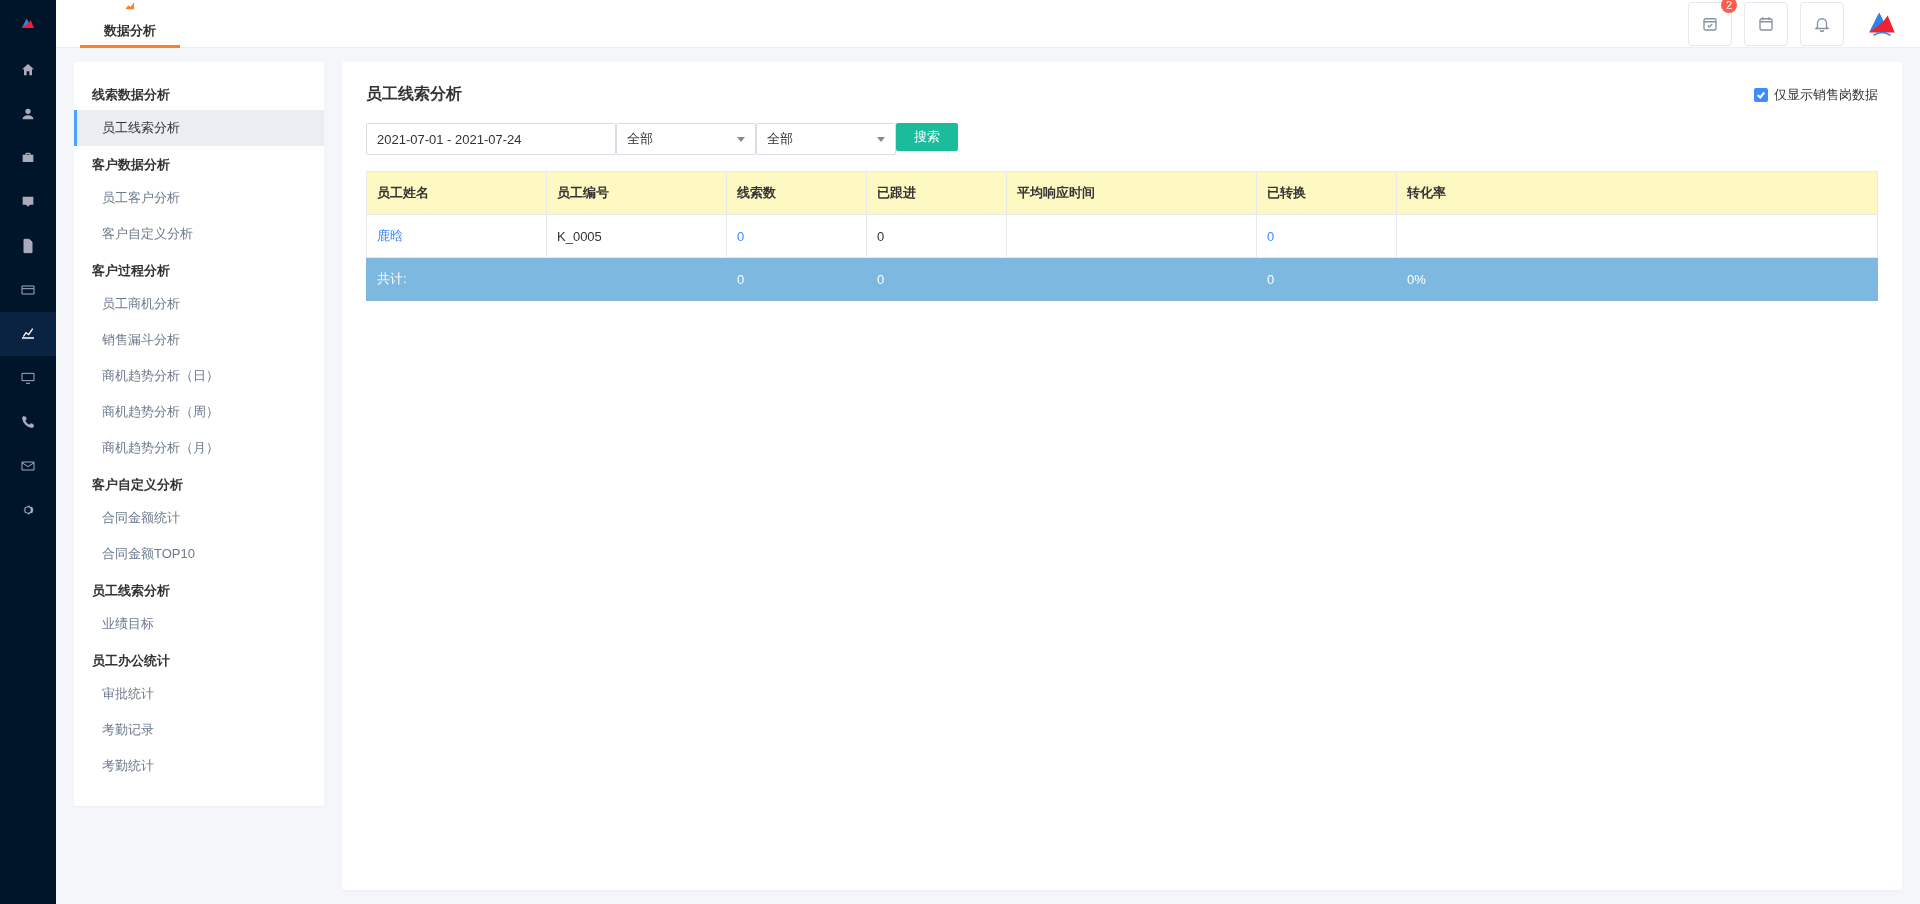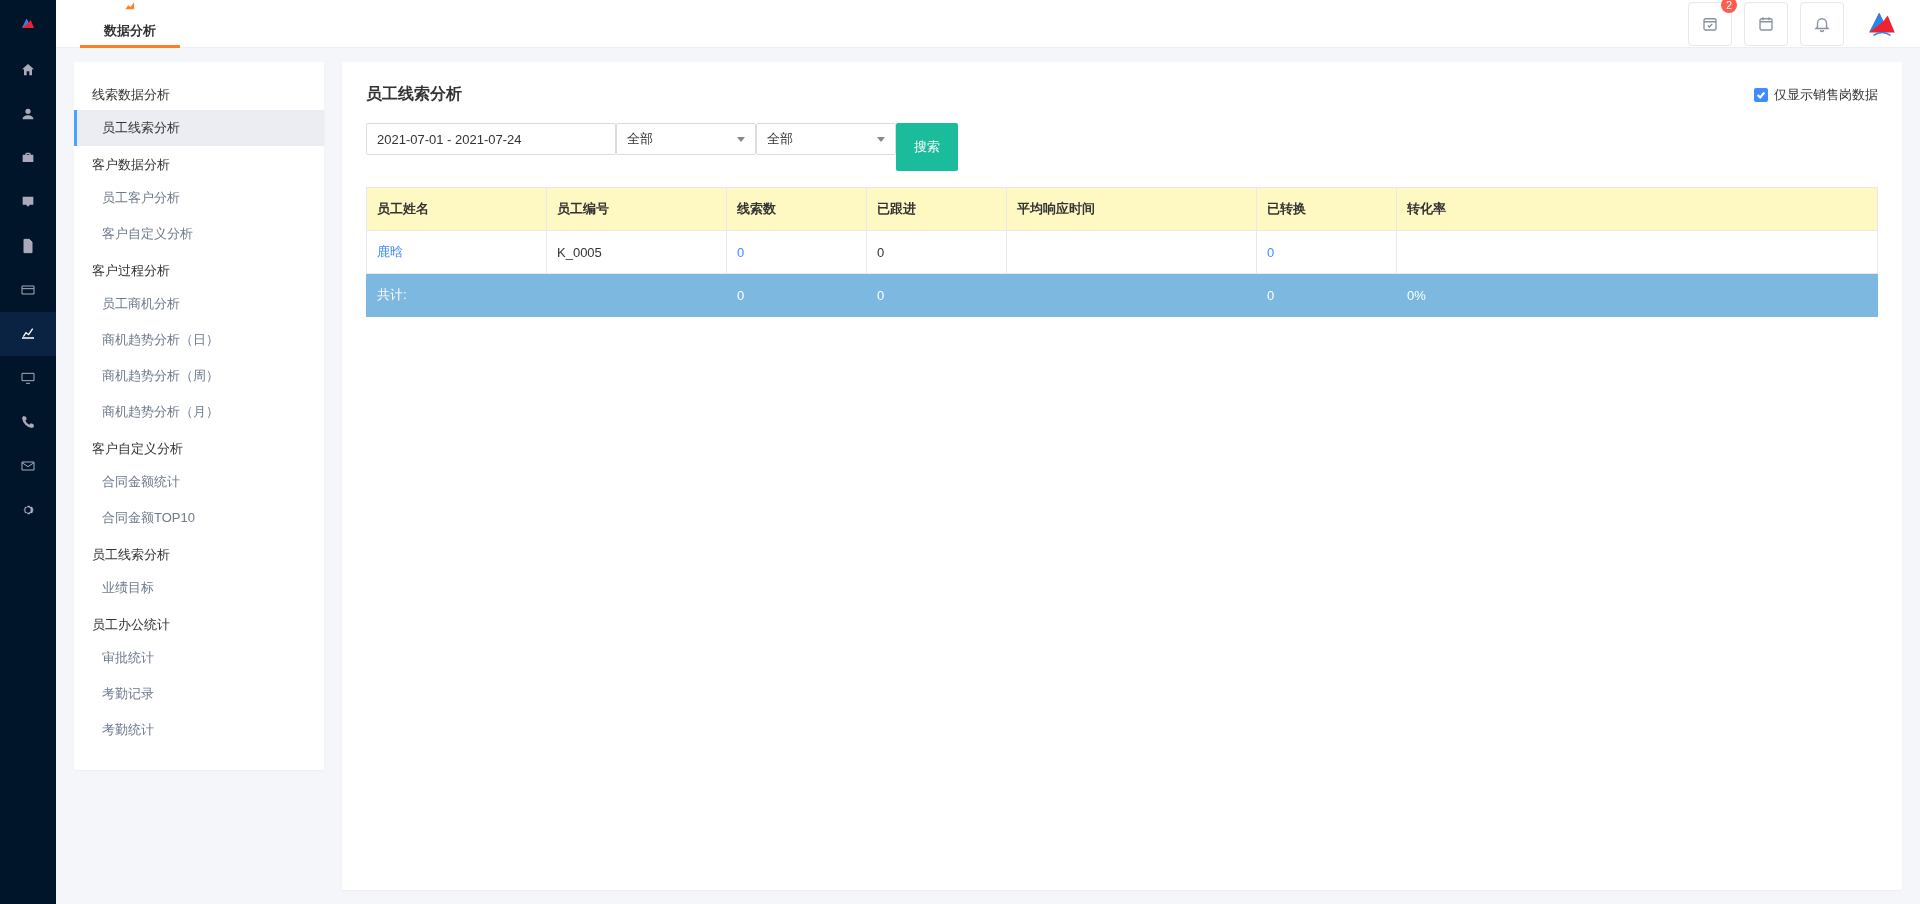--- a/index.html
+++ b/index.html
@@ -20,38 +20,38 @@
 .topbar .tab svg { width: 16px; height: 14px; fill: #ff7f27; }
 .topbar .spacer { flex: 1; }
 .topbar .ico { position: relative; width: 44px; height: 44px; border: 1px solid #e7e7ef; border-radius: 4px; display: flex; align-items: center; justify-content: center; color: #8892a0; margin-left: 12px; }
 .topbar .ico svg { width: 18px; height: 18px; fill: none; stroke: currentColor; stroke-width: 1.8; }
 .topbar .badge { position: absolute; top: -6px; right: -6px; background: #ff5c4d; color: #fff; font-size: 11px; line-height: 16px; min-width: 16px; text-align: center; border-radius: 8px; padding: 0 3px; }
 .avatar { width: 40px; height: 40px; margin-left: 18px; border-radius: 4px; display: flex; align-items: center; justify-content: center; }
 
 
 .content { flex: 1; display: flex; gap: 18px; padding: 14px 18px; overflow: auto; }
 .side-panel { width: 250px; background: #fff; border-radius: 2px; padding: 14px 0 22px; height: fit-content; box-shadow: 0 1px 2px rgba(0,0,0,.04); }
-.grp-title { padding: 10px 18px 6px; font-size: 13px; color: #333; font-weight: 400; }
+.grp-title { padding: 10px 18px 6px; font-size: 13px; color: #333; font-weight: 700; }
 .grp-item { display: block; padding: 9px 18px 9px 28px; color: #6d7a8c; font-size: 13px; text-decoration: none; cursor: pointer; }
 .grp-item.active { background: #ecedf2; border-left: 3px solid #4aa3ff; padding-left: 25px; color: #333; }
 
 .panel { flex: 1; background: #fff; border-radius: 2px; padding: 22px 24px; box-shadow: 0 1px 2px rgba(0,0,0,.04); }
 .panel-head { display: flex; align-items: center; margin-bottom: 18px; }
 .panel-title { font-size: 16px; font-weight: 600; color: #333; }
 .panel-head .spacer { flex: 1; }
 .chk { display: flex; align-items: center; gap: 6px; color: #333; font-size: 13px; }
 .chk .box { width: 14px; height: 14px; background: #3f8cff; border-radius: 2px; display: flex; align-items: center; justify-content: center; }
 .chk .box svg { width: 10px; height: 10px; stroke: #fff; stroke-width: 2.5; fill: none; }
 
 .filters { display: flex; margin-bottom: 16px; }
 .inp, .sel { height: 32px; border: 1px solid #d9dde3; border-radius: 2px; padding: 0 10px; display: flex; align-items: center; background: #fff; color: #333; font-size: 13px; }
 .inp { width: 250px; }
 .sel { width: 140px; justify-content: space-between; }
 .sel .caret { border-left: 4px solid transparent; border-right: 4px solid transparent; border-top: 5px solid #888; }
-.btn { height: 48px; padding: 0 18px; background: #1bbc9b; color: #fff; border: none; border-radius: 2px; cursor: pointer; font-size: 13px; }
+.btn { height: 28px; padding: 0 18px; background: #1bbc9b; color: #fff; border: none; border-radius: 2px; cursor: pointer; font-size: 13px; }
 
 table { width: 100%; border-collapse: collapse; font-size: 13px; }
 th, td { text-align: left; padding: 12px 10px; border: 1px solid #e7e9ee; }
 th { color: #333; font-weight: 600; background: #fef9c3; }
 td { color: #333; }
 td a, .linkish { color: #3f8cff; text-decoration: none; }
 tfoot td { background: #7db8e0; color: #fff; border-color: #7db8e0; font-weight: 500; }
 
 .col-name { width: 180px; }
 .col-code { width: 180px; }
@@ -169,20 +169,21 @@
     <div class="content">
 
       <aside class="side-panel" id="side-panel">
           <div class="grp-title">线索数据分析</div>
           <a class="grp-item active">员工线索分析</a>
           <div class="grp-title">客户数据分析</div>
           <a class="grp-item">员工客户分析</a>
           <a class="grp-item">客户自定义分析</a>
           <div class="grp-title">客户过程分析</div>
           <a class="grp-item">员工商机分析</a>
+          <a class="grp-item">销售漏斗分析</a>
           <a class="grp-item">商机趋势分析（日）</a>
           <a class="grp-item">商机趋势分析（周）</a>
           <a class="grp-item">商机趋势分析（月）</a>
           <div class="grp-title">客户自定义分析</div>
           <a class="grp-item">合同金额统计</a>
           <a class="grp-item">合同金额TOP10</a>
           <div class="grp-title">员工线索分析</div>
           <a class="grp-item">业绩目标</a>
           <div class="grp-title">员工办公统计</div>
           <a class="grp-item">审批统计</a>

